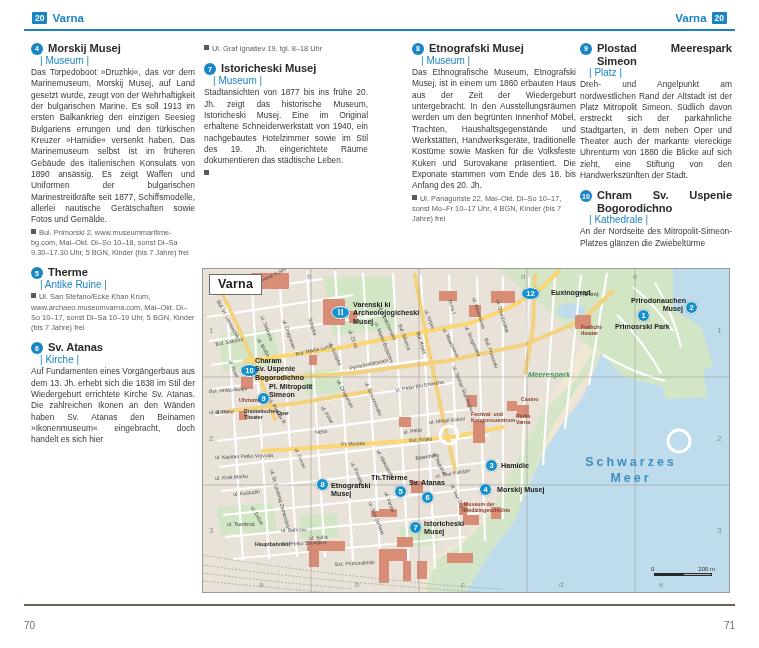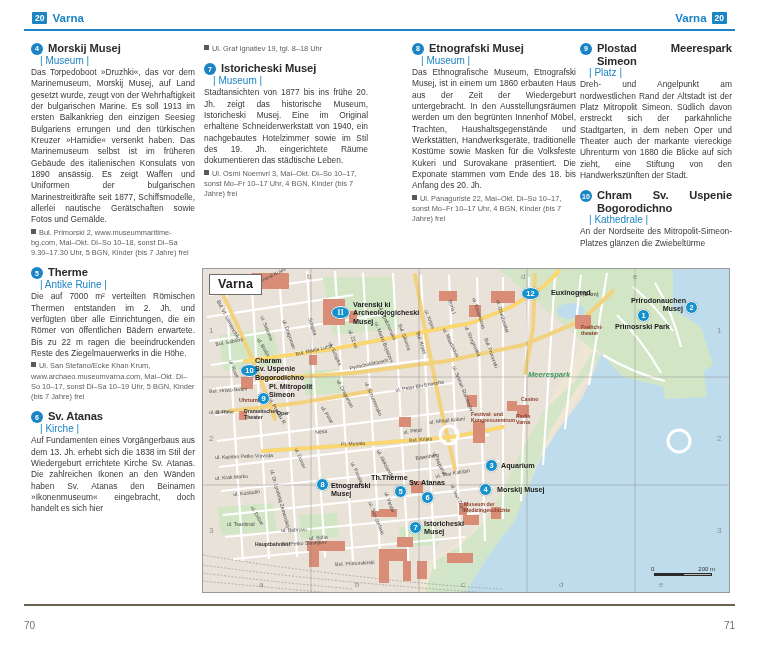--- a/index.html
+++ b/index.html
@@ -182,21 +182,20 @@
   </div>
 
   <div class="gap"></div>
 
   <div>
     <div class="poi-head">
       <span class="bullet">5</span>
       <span class="poi-title">Therme</span>
     </div>
     <div class="poi-sub">| Antike Ruine |</div>
-    <p class="poi-body">Die auf 7000 m² verteilten Römischen Thermen entstanden im 2. Jh. und verfügten über alle Einrichtungen, die ein Römer von öffentlichen Bädern erwartete. Bis zu 22 m ragen die beeindruckenden Reste des Ziegelmauerwerks in die Höhe.</p>
     <div class="poi-info"><span class="sq"></span><span>Ul. San Stefano/Ecke Khan Krum, www.archaeo.museumvarna.com, Mai–Okt. Di–So 10–17, sonst Di–Sa 10–19 Uhr, 5 BGN, Kinder (bis 7 Jahre) frei</span></div>
   </div>
 
   <div class="gap"></div>
 
   <div>
     <div class="poi-head">
       <span class="bullet">6</span>
       <span class="poi-title">Sv. Atanas</span>
     </div>
@@ -212,21 +211,21 @@
 
   <div class="gap"></div>
 
   <div>
     <div class="poi-head">
       <span class="bullet">7</span>
       <span class="poi-title">Istoricheski Musej</span>
     </div>
     <div class="poi-sub">| Museum |</div>
     <p class="poi-body">Stadtansichten von 1877 bis ins frühe 20. Jh. zeigt das historische Museum, Istoricheski Musej. Eine im Original erhaltene Schneiderwerkstatt von 1940, ein nachgebautes Hotelzimmer sowie im Stil des 19. Jh. eingerichtete Räume dokumentieren das städtische Leben.</p>
-    <div class="poi-info"><span class="sq"></span><span>Ul. Osmi Noemvri 3, Mai–Okt. Di–So 10–17, sonst Mo–Fr 10–17 Uhr, 4 BGN, Kinder (bis 7 Jahre) frei</span></div>
+    <div class="poi-info"><span class="sq"></span></div>
   </div>
 </div>
 
 <div class="col c3">
   <div>
     <div class="poi-head">
       <span class="bullet">8</span>
       <span class="poi-title">Etnografski Musej</span>
     </div>
     <div class="poi-sub">| Museum |</div>
@@ -391,21 +390,21 @@
   <div class="maptitle">Varna</div>
 
   <div class="mk" style="left:434px; top:40px;">1</div>
   <div class="mlabel" style="left:412px; top:54px;">Primosrski Park</div>
 
   <div class="mk" style="left:482px; top:32px;">2</div>
   <div class="mlabel" style="left:428px; top:28px; text-align:right; width:52px;">Prirodonauchen
 Musej</div>
 
   <div class="mk" style="left:282px; top:190px;">3</div>
-  <div class="mlabel" style="left:298px; top:193px;">Aquarium</div>
+  <div class="mlabel" style="left:298px; top:193px;">Hamidie</div>
 
   <div class="mk" style="left:276px; top:214px;">4</div>
   <div class="mlabel" style="left:294px; top:217px;">Morskij Musej</div>
 
   <div class="mk" style="left:191px; top:216px;">5</div>
   <div class="mlabel" style="left:168px; top:205px;">Th.Therme</div>
 
   <div class="mk" style="left:218px; top:222px;">6</div>
   <div class="mlabel" style="left:206px; top:210px;">Sv. Atanas</div>
 
@@ -428,20 +427,22 @@
 
   <div class="mk wide" style="left:128px; top:37px;font-family:Liberation Serif, serif;">11</div>
   <div class="mlabel" style="left:150px; top:32px;">Varenski ki
 Archeolo|ogicheski
 Musej</div>
 
   <div class="mk wide" style="left:318px; top:18px;">12</div>
   <div class="mlabel" style="left:348px; top:20px;">Euxinograd</div>
   <div class="mlabel dist" style="left:375px; top:21px;">(7,3 km)</div>
 
+  <div class="mlabel sea" style="left:358px; top:185px; width:140px;">Schwarzes
+Meer</div>
   <div class="mlabel park" style="left:325px; top:102px;">Meerespark</div>
   <div class="mlabel small" style="left:318px; top:127px;">Casino</div>
   <div class="mlabel small" style="left:378px; top:55px;">Freilicht-
 theater</div>
   <div class="mlabel small" style="left:268px; top:142px;">Festival- und
 Kongresszentrum</div>
   <div class="mlabel small" style="left:313px; top:144px;">Radio
 Varna</div>
   <div class="mlabel small" style="left:261px; top:232px;">Museum der
 Medizingeschichte</div>

